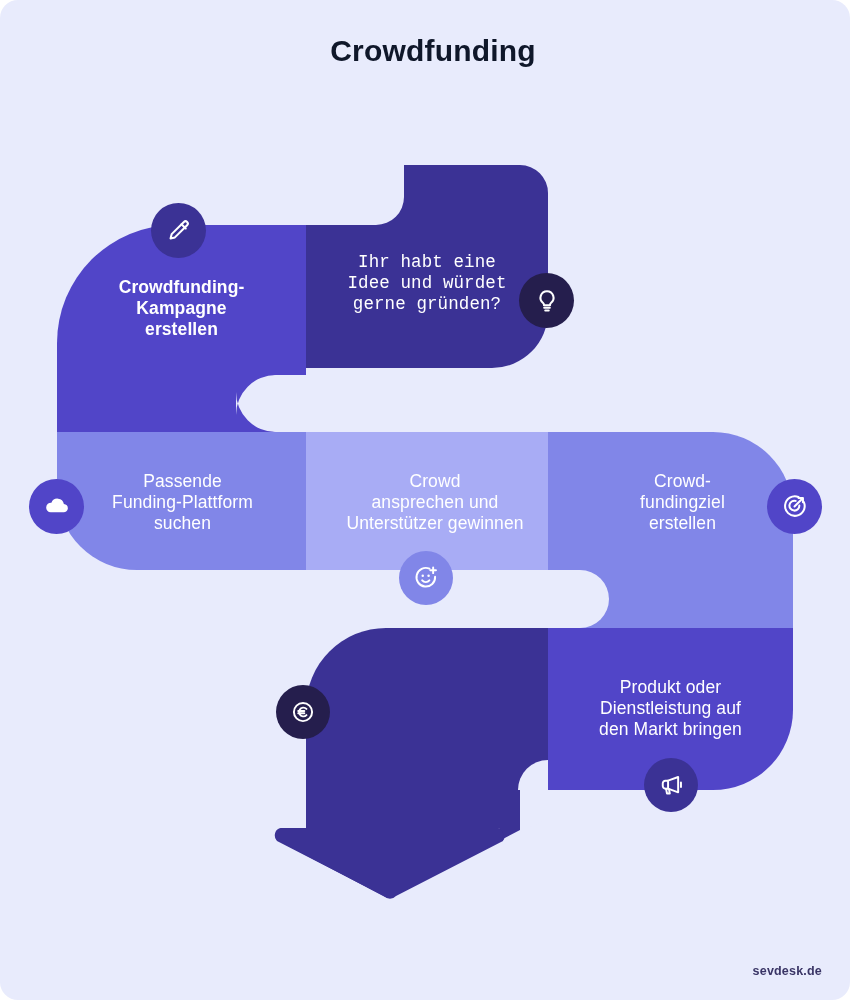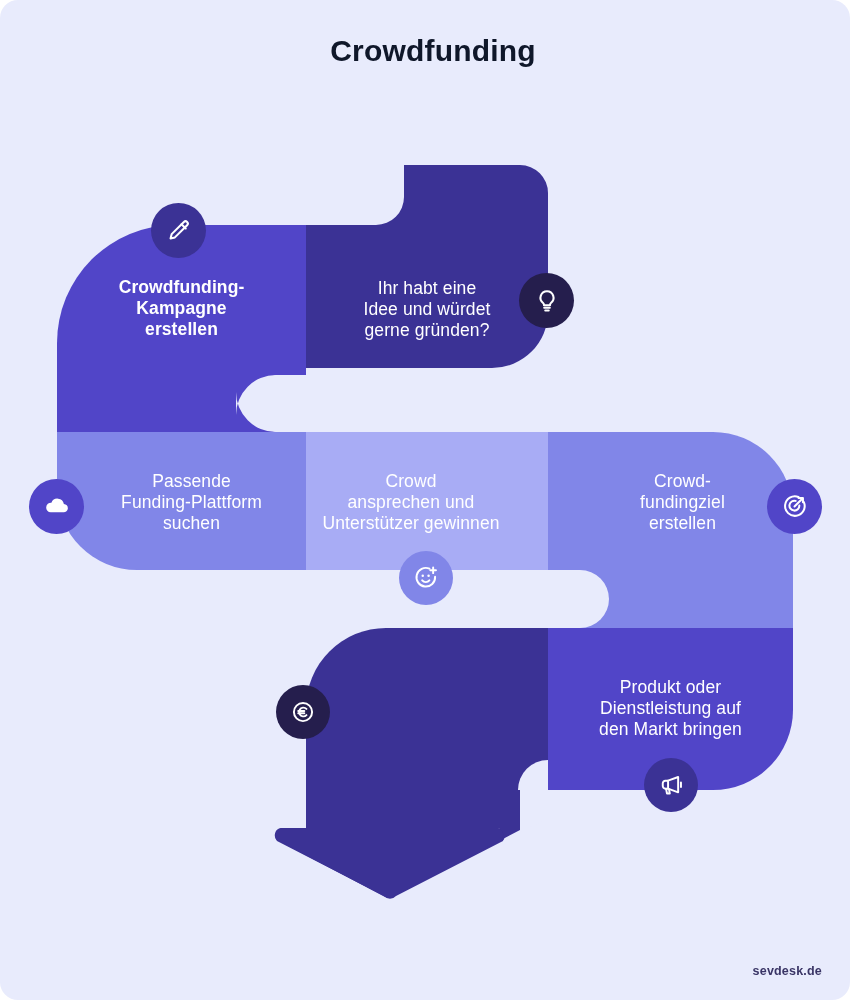--- a/index.html
+++ b/index.html
@@ -205,29 +205,29 @@
              L 548,760
              A 30,30 0 0 0 518,790
              Z"></path>
     <path fill="#3B3295" d="M 474,790 L 474,828 L 497,828 A 7,7 0 0 1 501,840 L 520,830 L 520,790 Z"></path>
   </svg>
 
   <div class="cell-label" style="left:57px; top:262px; width:249px; height:92px;font-weight:bold;">Crowdfunding-
 Kampagne
 erstellen</div>
 
-  <div class="cell-label" style="left:306px; top:263px; width:242px; height:92px;">Ihr habt eine
+  <div class="cell-label" style="left:306px; top:237px; width:242px; height:92px;font-family:Liberation Mono, monospace;">Ihr habt eine
 Idee und würdet
 gerne gründen?</div>
 
-  <div class="cell-label" style="left:67px; top:456px; width:249px; height:92px;">Passende
+  <div class="cell-label" style="left:58px; top:456px; width:249px; height:92px;">Passende
 Funding-Plattform
 suchen</div>
 
-  <div class="cell-label" style="left:284px; top:456px; width:254px; height:92px;">Crowd
+  <div class="cell-label" style="left:308px; top:456px; width:254px; height:92px;">Crowd
 ansprechen und
 Unterstützer gewinnen</div>
 
   <div class="cell-label" style="left:548px; top:456px; width:245px; height:92px;padding-left:12px;">Crowd-
 fundingziel
 erstellen</div>
 
 
   <div class="cell-label" style="left:548px; top:662px; width:245px; height:92px;text-align:center;">Produkt oder
 Dienstleistung auf

